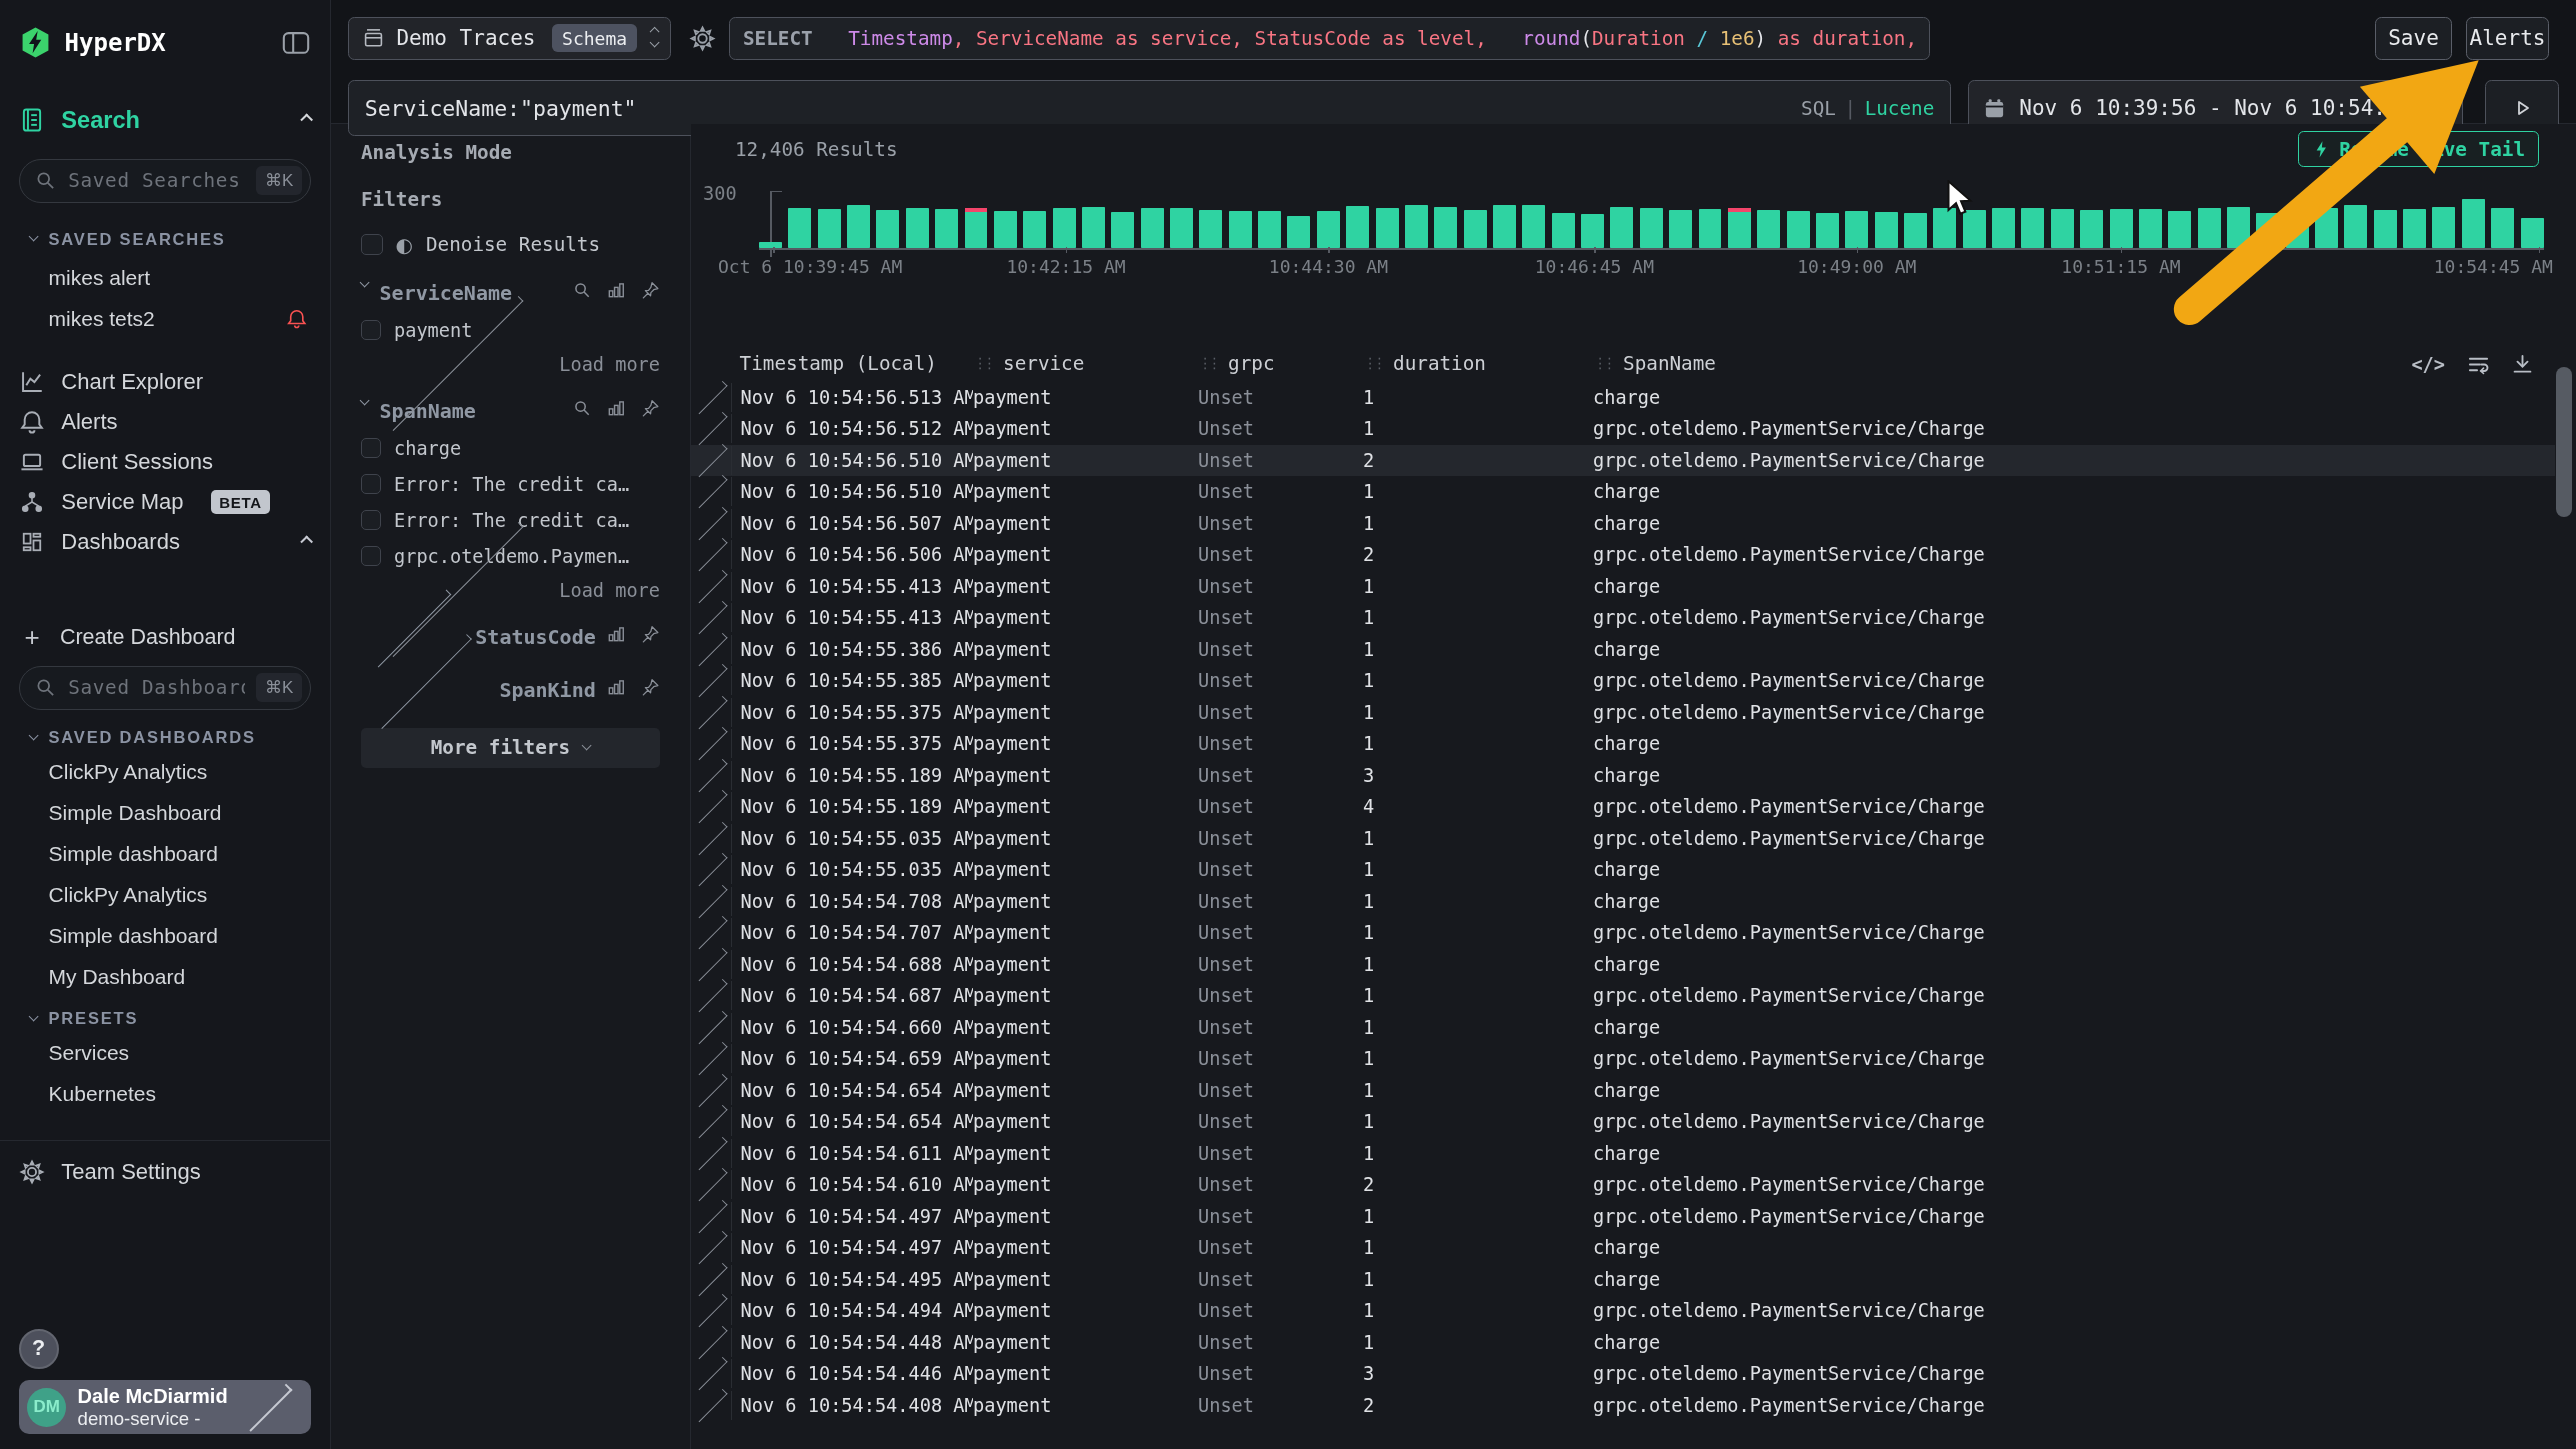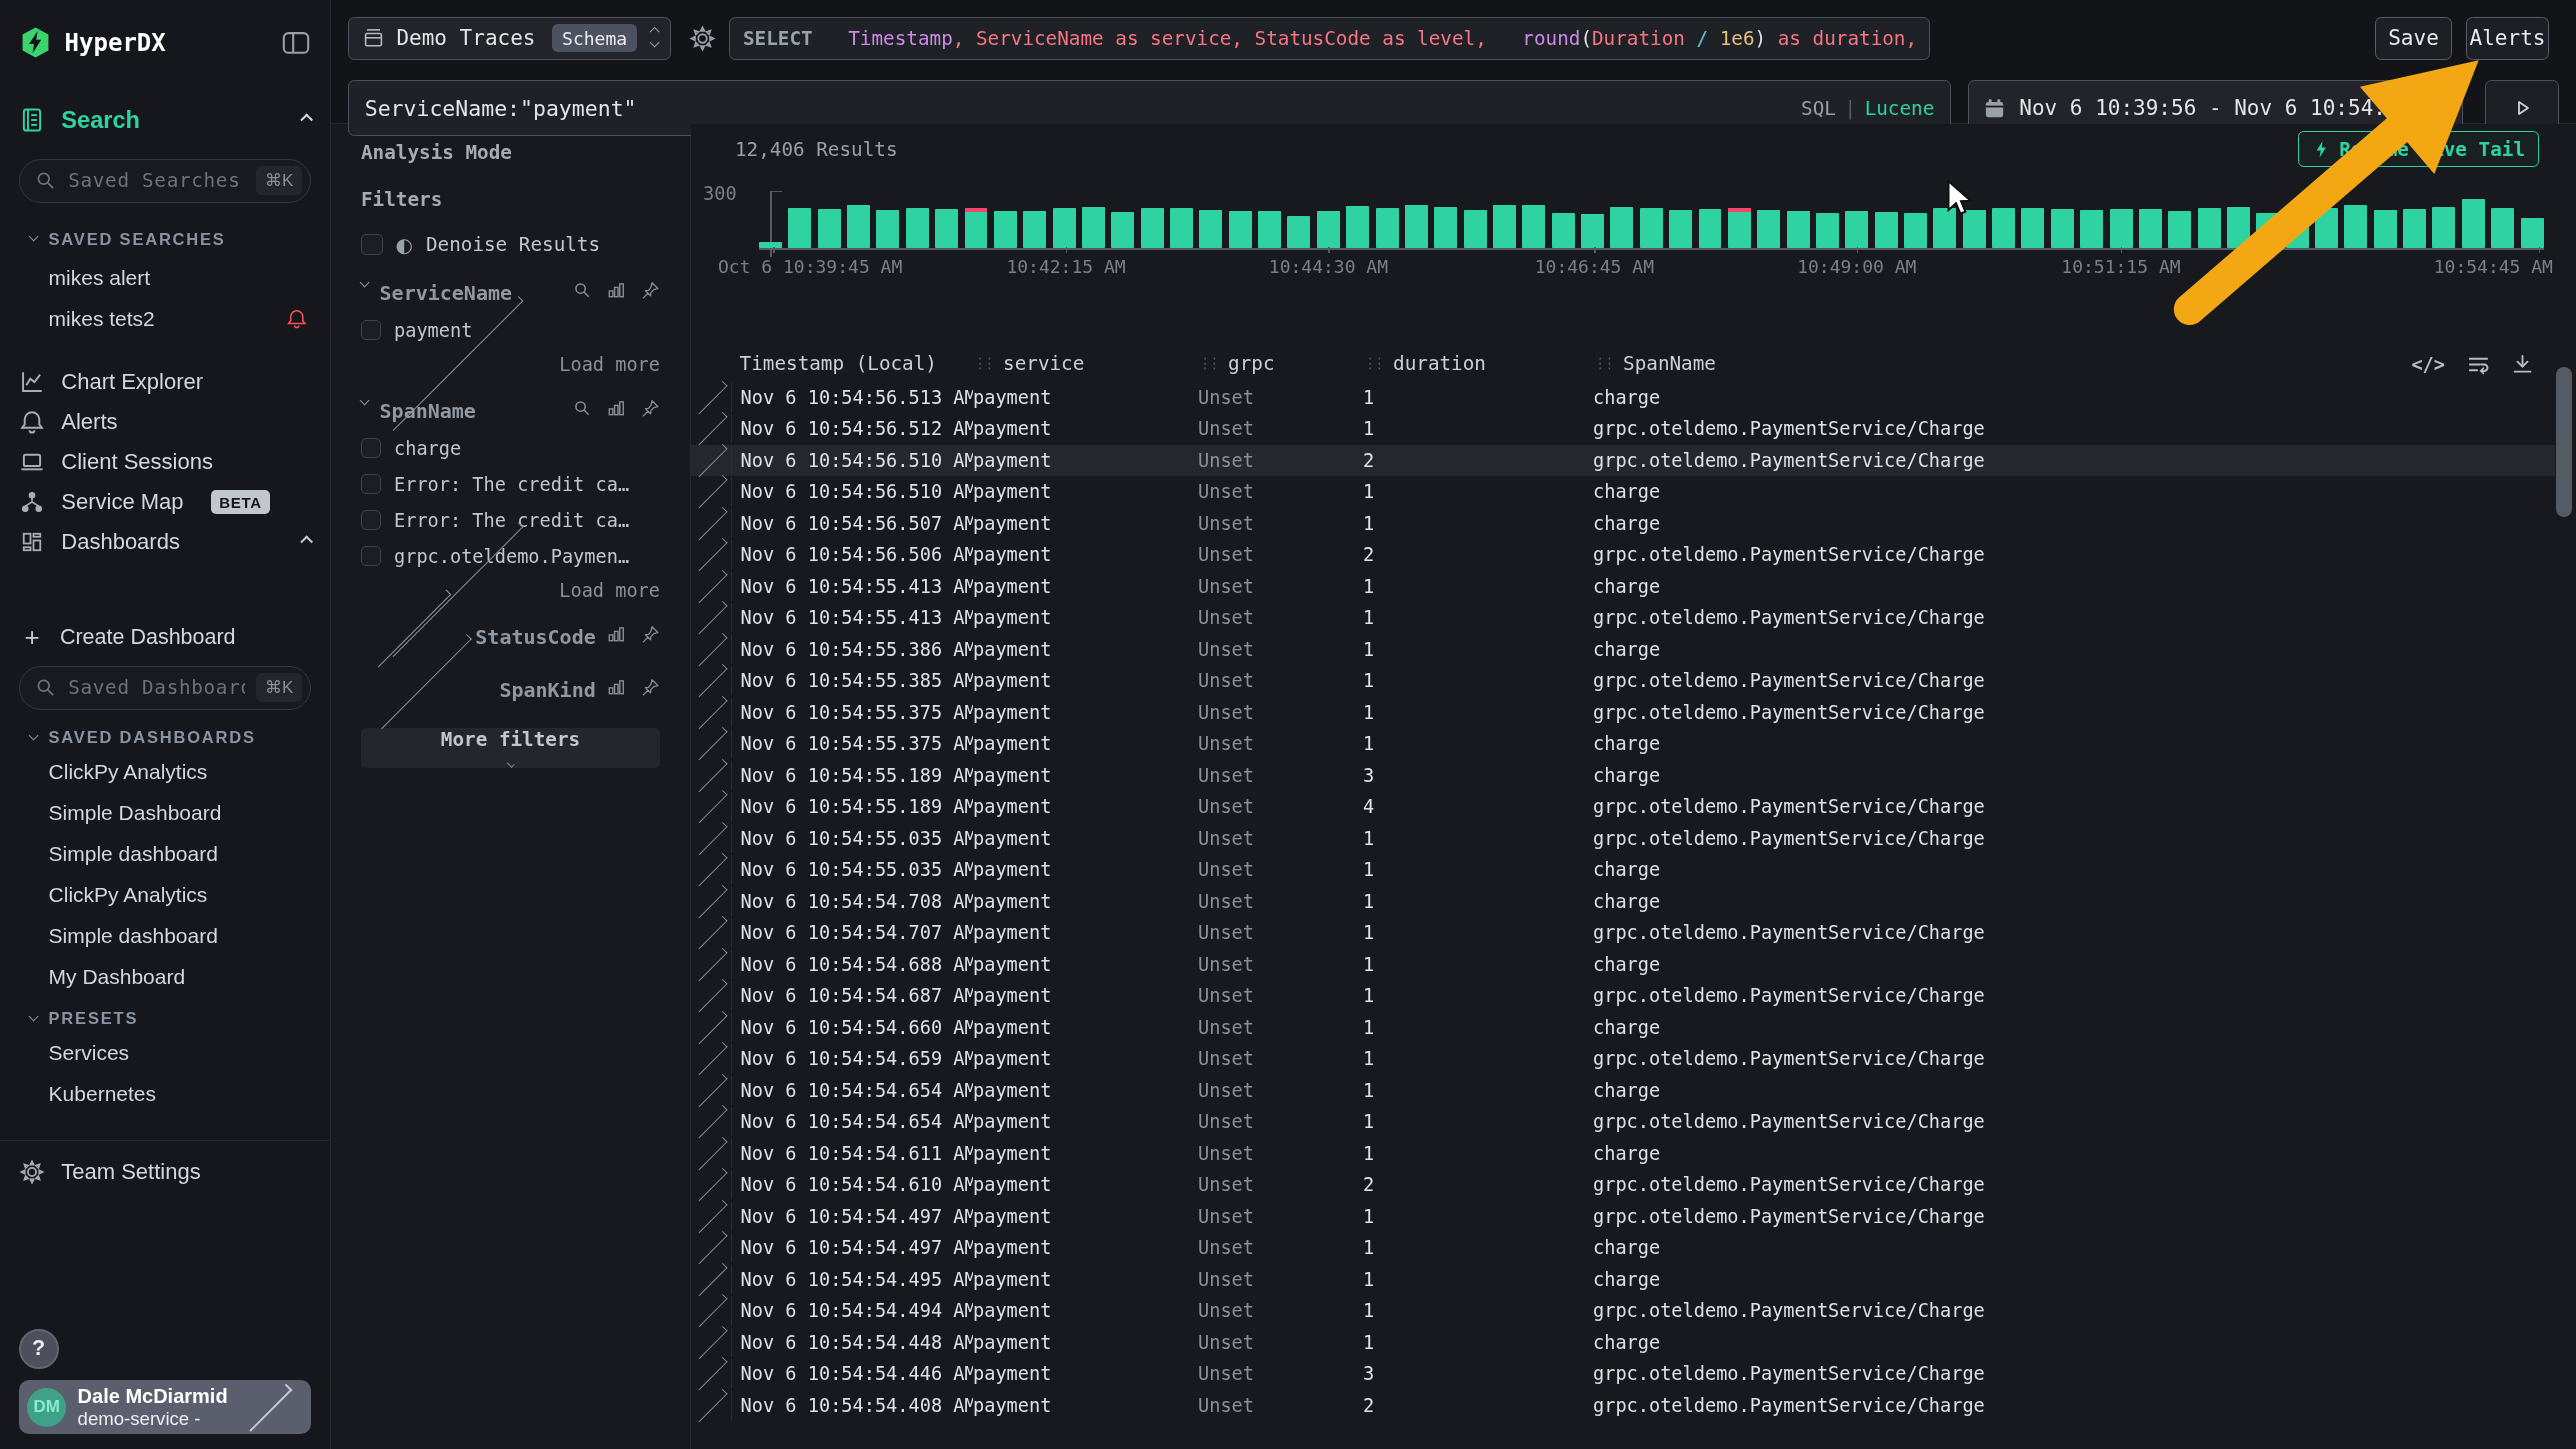--- a/index.html
+++ b/index.html
@@ -111,21 +111,21 @@
   .cb{width:21.5px; height:21.5px; min-width:21.5px; border:1.4px solid #3f434c; border-radius:5px; background:#1b1e23; cursor:pointer;}
   .denoise-glyph{color:var(--dim); font-size:20px; font-family:"DejaVu Sans",sans-serif;}
   .group-head{display:flex; align-items:flex-start; gap:11.4px; margin-top:24px; cursor:pointer;}
   .group-head .gname{font-size:20px; font-weight:bold; color:#9098a4;}
   .ghead-icons{margin-left:auto; display:flex; align-items:center; gap:15.7px; color:#8a8f98;}
   .opt-row{display:flex; align-items:center; gap:13px; margin-top:15px; font-size:18.6px; color:#c3c7cd; cursor:pointer;}
   .opt-row .cb{width:20px; height:20px; min-width:20px;}
   .opt-label{white-space:nowrap; overflow:hidden; text-overflow:ellipsis; max-width:236px;}
   .load-more{display:flex; align-items:center; gap:11.4px; margin-top:13px; font-size:18.6px; color:#8a8f98; cursor:pointer; padding-left:2.9px;}
   .more-filters{margin-top:26px; height:40px; background:#23262c; border-radius:5px; display:flex; align-items:center;
-                justify-content:center; gap:13px; font-size:19.3px; font-weight:bold; color:#c3c7cd; cursor:pointer;flex-direction:column;}
+                justify-content:center; gap:13px; font-size:19.3px; font-weight:bold; color:#c3c7cd; cursor:pointer;}
   .fchv{color:#8a8f98;}
 
   .main{flex:1; position:relative; background:var(--bg); min-width:0; font-family:"DejaVu Sans Mono",monospace;}
   .results-count{position:absolute; top:14.3px; left:44px; font-size:19.3px; color:var(--dim);}
   .live-tail{position:absolute; top:7.2px; right:37px; height:36px; border:1.4px solid var(--green); border-radius:5.7px;
              display:flex; align-items:center; gap:8.6px; padding:0 13px; color:var(--green); font-size:19.3px; font-weight:bold;
              background:rgba(47,211,162,0.04); cursor:pointer;}
 
   
   .chart{position:absolute; left:68px; right:32px; top:68px; height:58px;}

